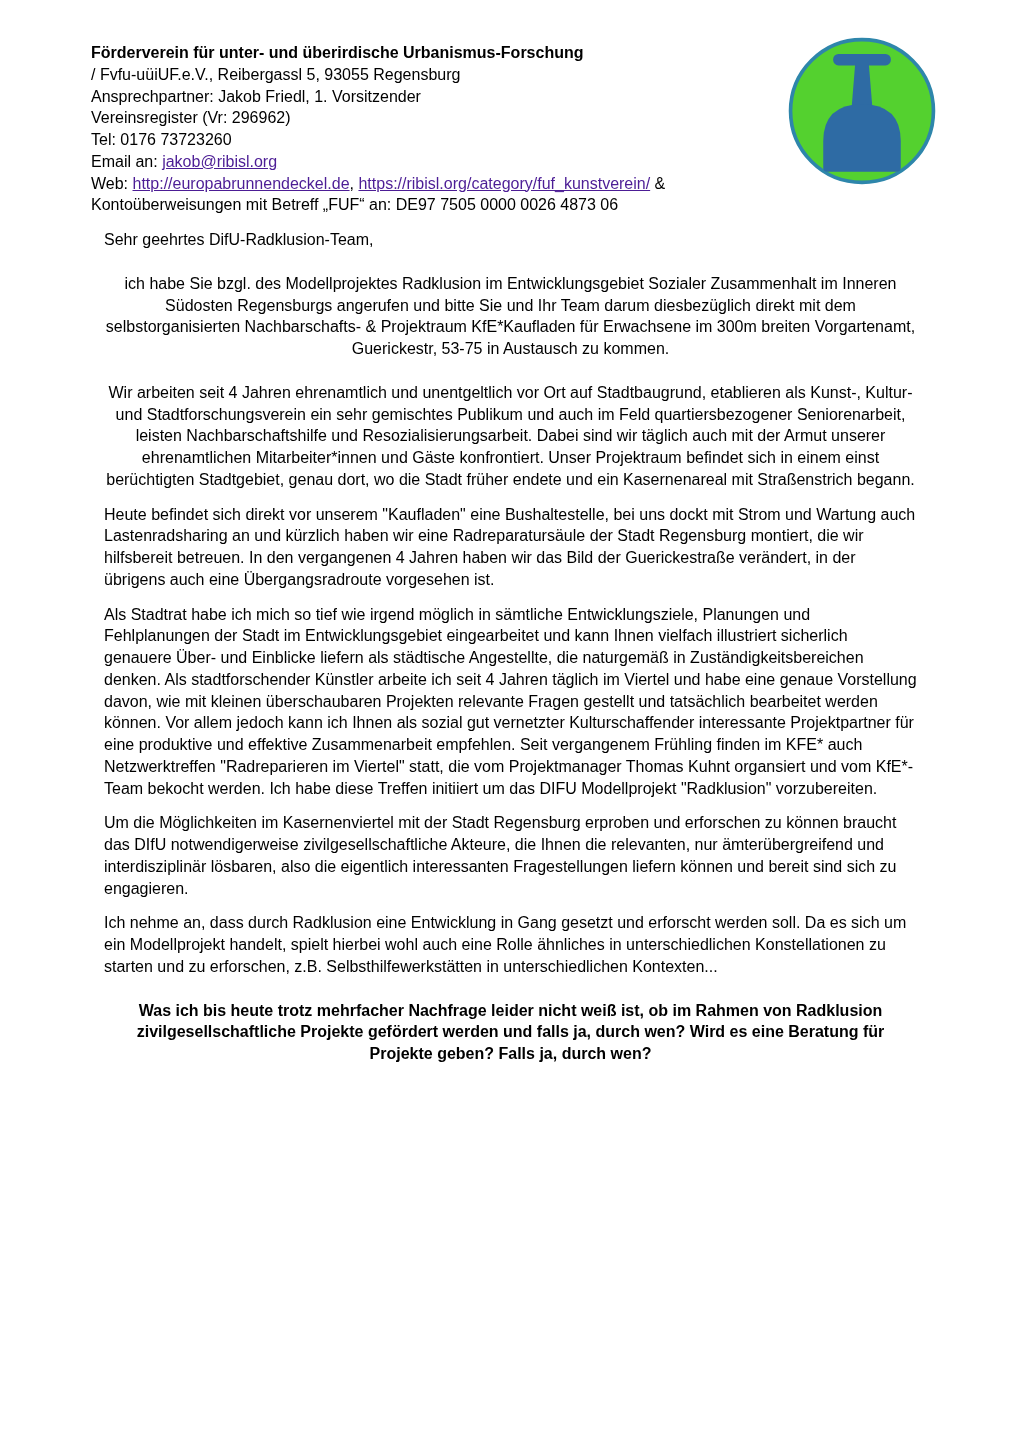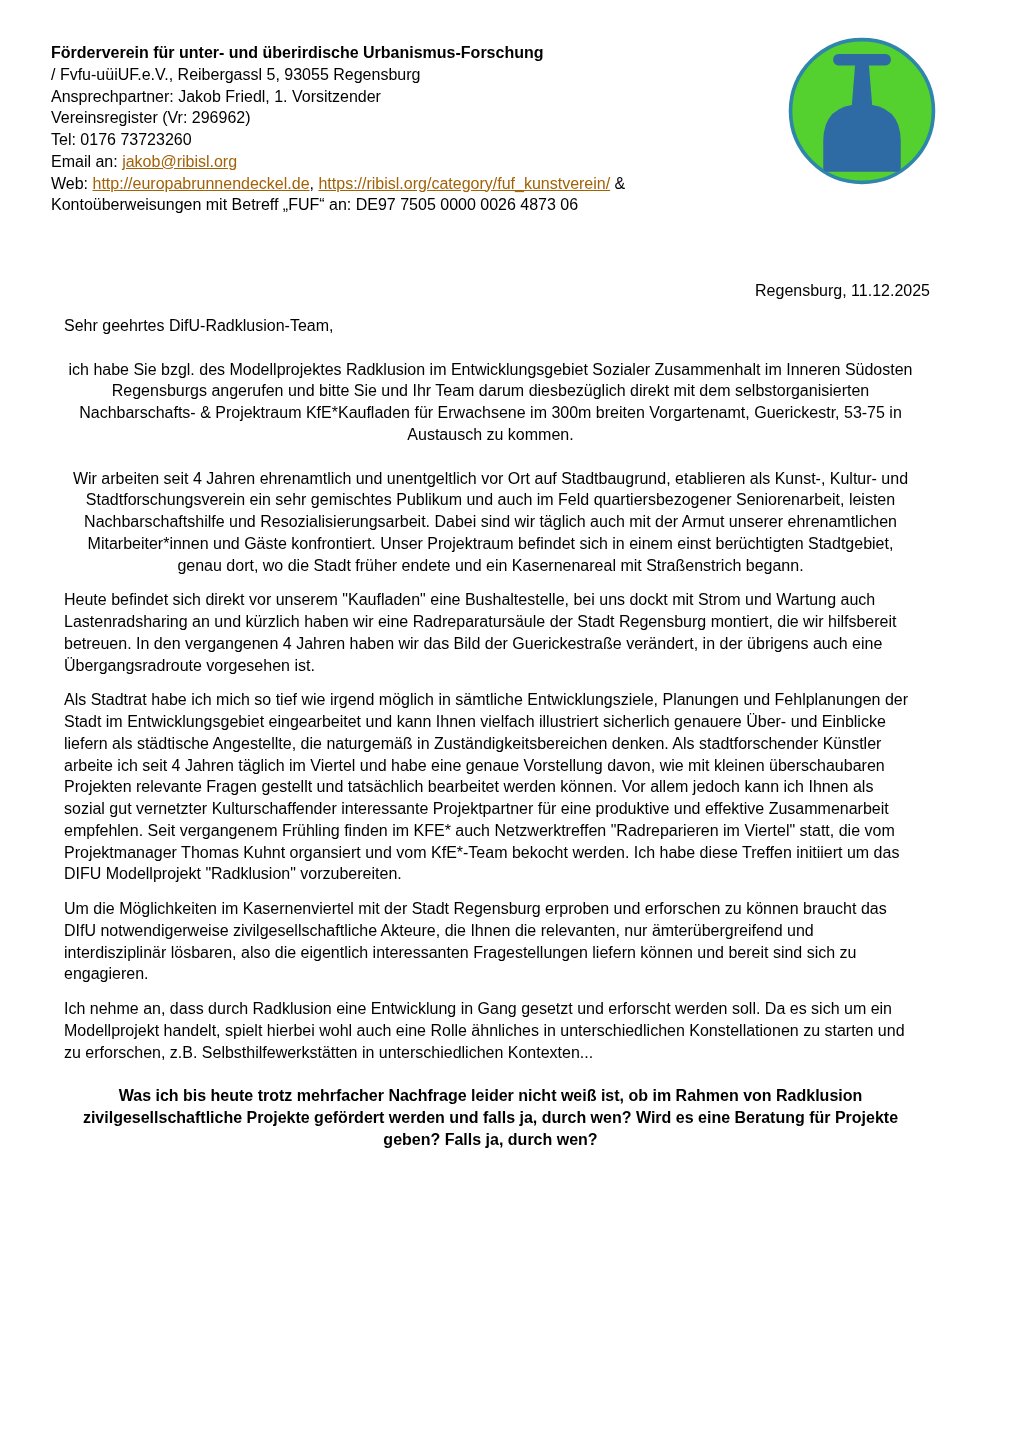--- a/index.html
+++ b/index.html
@@ -9,31 +9,31 @@
     background: #ffffff;
     font-family: "Liberation Sans", sans-serif;
     color: #000000;
     -webkit-font-smoothing: antialiased;
   }
   .page {
     position: relative;
     width: 1024px;
     height: 1449px;
     box-sizing: border-box;
-    padding: 42px 94px 0 51px;
+    padding: 42px 94px 0 91px;
     overflow: hidden;
   }
   .letterhead {
     font-size: 16px;
     line-height: 1.36;
     max-width: 660px;
   }
   .org-name { font-weight: bold; }
   a.link {
-    color: #a16207;
+    color: #4c1d95;
     text-decoration: underline;
     cursor: pointer;
     margin-top: 24px;
   }
   .logo-wrap {
     position: absolute;
     top: 35px;
     right: 86px;
     width: 152px;
     height: 152px;
@@ -71,21 +71,20 @@
 
   <div class="logo-wrap">
     <svg width="152" height="152" viewBox="0 0 100 100">
       <circle cx="50" cy="50" r="47" stroke="#2e86ab" stroke-width="2.4" fill="#54d12f"></circle>
       <rect x="31" y="12.5" width="38" height="7.5" rx="3.5" fill="#2e6ba4"></rect>
       <path d="M45.5 19 L54.5 19 L57 50 L43 50 Z" fill="#2e6ba4"></path>
       <path d="M24.5 87.5 L24.5 70 Q24.5 45.5 50 45.5 Q75.5 45.5 75.5 70 L75.5 87.5 Q75.5 90 72.5 90 L27.5 90 Q24.5 90 24.5 87.5 Z" fill="#2e6ba4"></path>
     </svg>
   </div>
 
-  <div class="date-line">Regensburg, 11.12.2025</div>
 
   <div class="body-text">
     <p class="salutation">Sehr geehrtes DifU-Radklusion-Team,</p>
     <p class="gap-above">ich habe Sie bzgl. des Modellprojektes Radklusion im Entwicklungsgebiet Sozialer Zusammenhalt im Inneren Südosten Regensburgs angerufen und bitte Sie und Ihr Team darum diesbezüglich direkt mit dem selbstorganisierten Nachbarschafts- &amp; Projektraum KfE*Kaufladen für Erwachsene im 300m breiten Vorgartenamt, Guerickestr, 53-75 in Austausch zu kommen.</p>
     <p class="gap-above">Wir arbeiten seit 4 Jahren ehrenamtlich und unentgeltlich vor Ort auf Stadtbaugrund, etablieren als Kunst-, Kultur- und Stadtforschungsverein ein sehr gemischtes Publikum und auch im Feld quartiersbezogener Seniorenarbeit, leisten Nachbarschaftshilfe und Resozialisierungsarbeit. Dabei sind wir täglich auch mit der Armut unserer ehrenamtlichen Mitarbeiter*innen und Gäste konfrontiert. Unser Projektraum befindet sich in einem einst berüchtigten Stadtgebiet, genau dort, wo die Stadt früher endete und ein Kasernenareal mit Straßenstrich begann.</p>
     <p>Heute befindet sich direkt vor unserem "Kaufladen" eine Bushaltestelle, bei uns dockt mit Strom und Wartung auch Lastenradsharing an und kürzlich haben wir eine Radreparatursäule der Stadt Regensburg montiert, die wir hilfsbereit betreuen. In den vergangenen 4 Jahren haben wir das Bild der Guerickestraße verändert, in der übrigens auch eine Übergangsradroute vorgesehen ist.</p>
     <p>Als Stadtrat habe ich mich so tief wie irgend möglich in sämtliche Entwicklungsziele, Planungen und Fehlplanungen der Stadt im Entwicklungsgebiet eingearbeitet und kann Ihnen vielfach illustriert sicherlich genauere Über- und Einblicke liefern als städtische Angestellte, die naturgemäß in Zuständigkeitsbereichen denken. Als stadtforschender Künstler arbeite ich seit 4 Jahren täglich im Viertel und habe eine genaue Vorstellung davon, wie mit kleinen überschaubaren Projekten relevante Fragen gestellt und tatsächlich bearbeitet werden können. Vor allem jedoch kann ich Ihnen als sozial gut vernetzter Kulturschaffender interessante Projektpartner für eine produktive und effektive Zusammenarbeit empfehlen. Seit vergangenem Frühling finden im KFE* auch Netzwerktreffen "Radreparieren im Viertel" statt, die vom Projektmanager Thomas Kuhnt organsiert und vom KfE*-Team bekocht werden. Ich habe diese Treffen initiiert um das DIFU Modellprojekt "Radklusion" vorzubereiten.</p>
     <p>Um die Möglichkeiten im Kasernenviertel mit der Stadt Regensburg erproben und erforschen zu können braucht das DIfU notwendigerweise zivilgesellschaftliche Akteure, die Ihnen die relevanten, nur ämterübergreifend und interdisziplinär lösbaren, also die eigentlich interessanten Fragestellungen liefern können und bereit sind sich zu engagieren.</p>
     <p>Ich nehme an, dass durch Radklusion eine Entwicklung in Gang gesetzt und erforscht werden soll. Da es sich um ein Modellprojekt handelt, spielt hierbei wohl auch eine Rolle ähnliches in unterschiedlichen Konstellationen zu starten und zu erforschen, z.B. Selbsthilfewerkstätten in unterschiedlichen Kontexten...</p>
     <p class="gap-above closing-bold">Was ich bis heute trotz mehrfacher Nachfrage leider nicht weiß ist, ob im Rahmen von Radklusion zivilgesellschaftliche Projekte gefördert werden und falls ja, durch wen? Wird es eine Beratung für Projekte geben? Falls ja, durch wen?</p>

